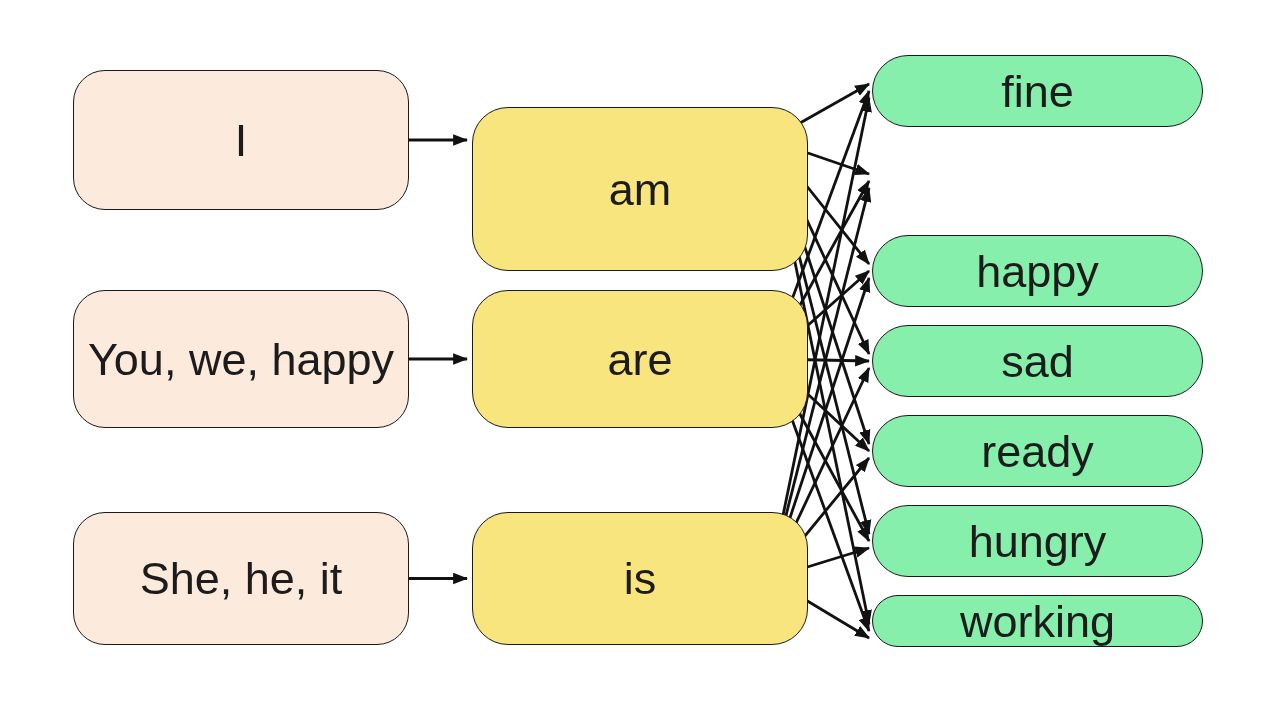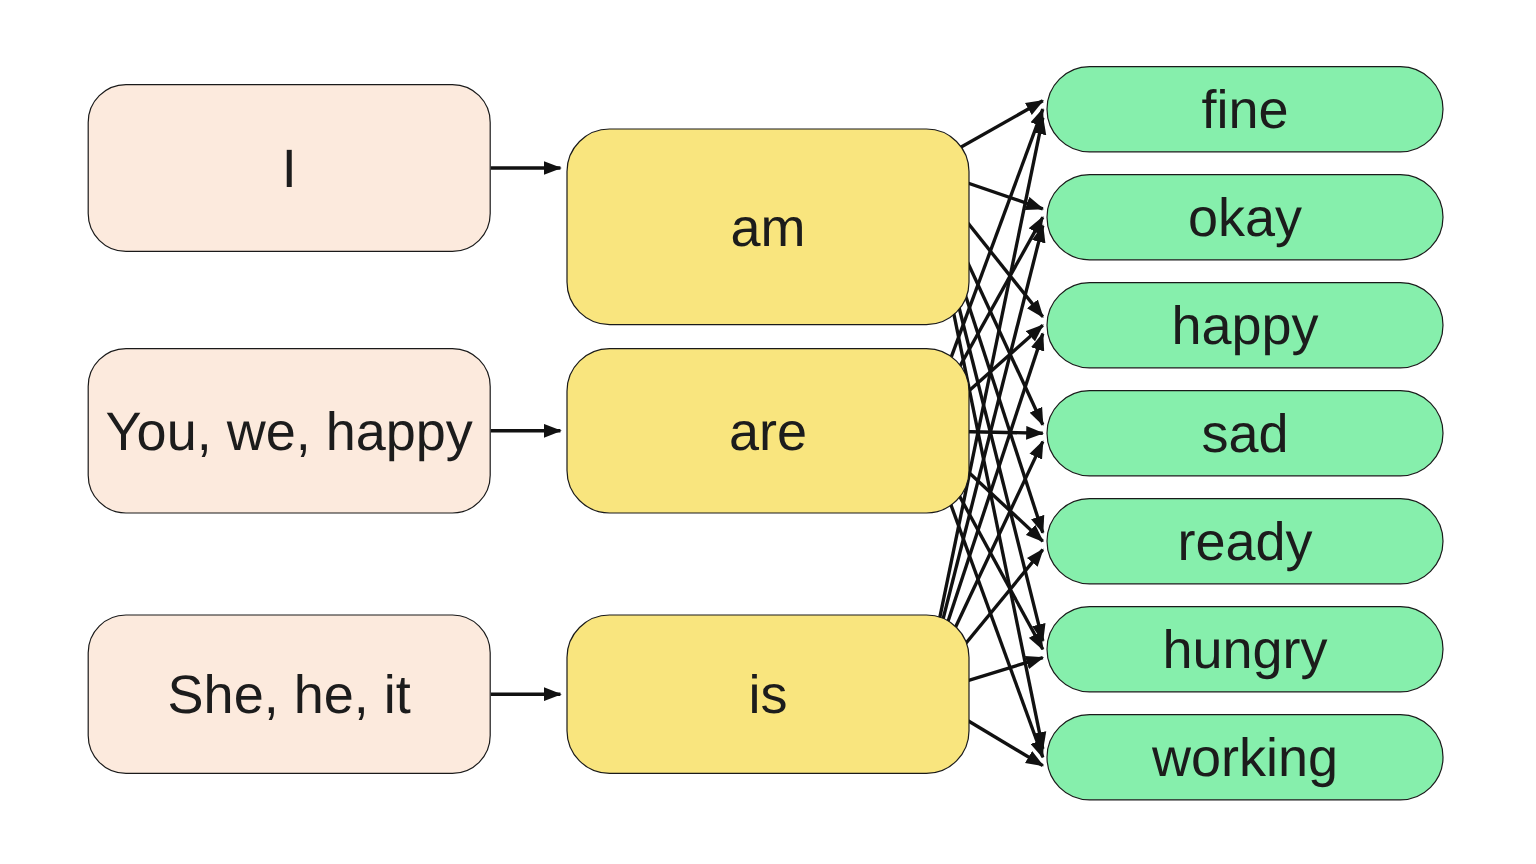--- a/index.html
+++ b/index.html
@@ -87,32 +87,29 @@
   <div class="node verb" style="left: 472px; top: 290px; width: 336px; height: 138px;">
     <span>are</span>
   </div>
   <div class="node verb" style="left: 472px; top: 512px; width: 336px; height: 133px;">
     <span>is</span>
   </div>
 
   <div class="node adjective" style="left: 872px; top: 55px; width: 331px; height: 72px;">
     <span>fine</span>
   </div>
-  <div class="node adjective" style="left: 872px; top: 145px; width: 331px; height: 72px;">
-    <span>okay</span>
-  </div>
   <div class="node adjective" style="left: 872px; top: 235px; width: 331px; height: 72px; justify-content: center;">
     <span>happy</span>
   </div>
   <div class="node adjective" style="left: 872px; top: 325px; width: 331px; height: 72px;">
     <span>sad</span>
   </div>
   <div class="node adjective" style="left: 872px; top: 415px; width: 331px; height: 72px;">
     <span>ready</span>
   </div>
   <div class="node adjective" style="left: 872px; top: 505px; width: 331px; height: 72px;">
     <span>hungry</span>
   </div>
-  <div class="node adjective" style="left: 872px; top: 595px; width: 331px; height: 72px; text-align: right;">
+  <div class="node adjective" style="left: 872px; top: 595px; width: 331px; height: 52px; text-align: right;">
     <span>working</span>
   </div>
 
 </div>
 
 </body></html>

